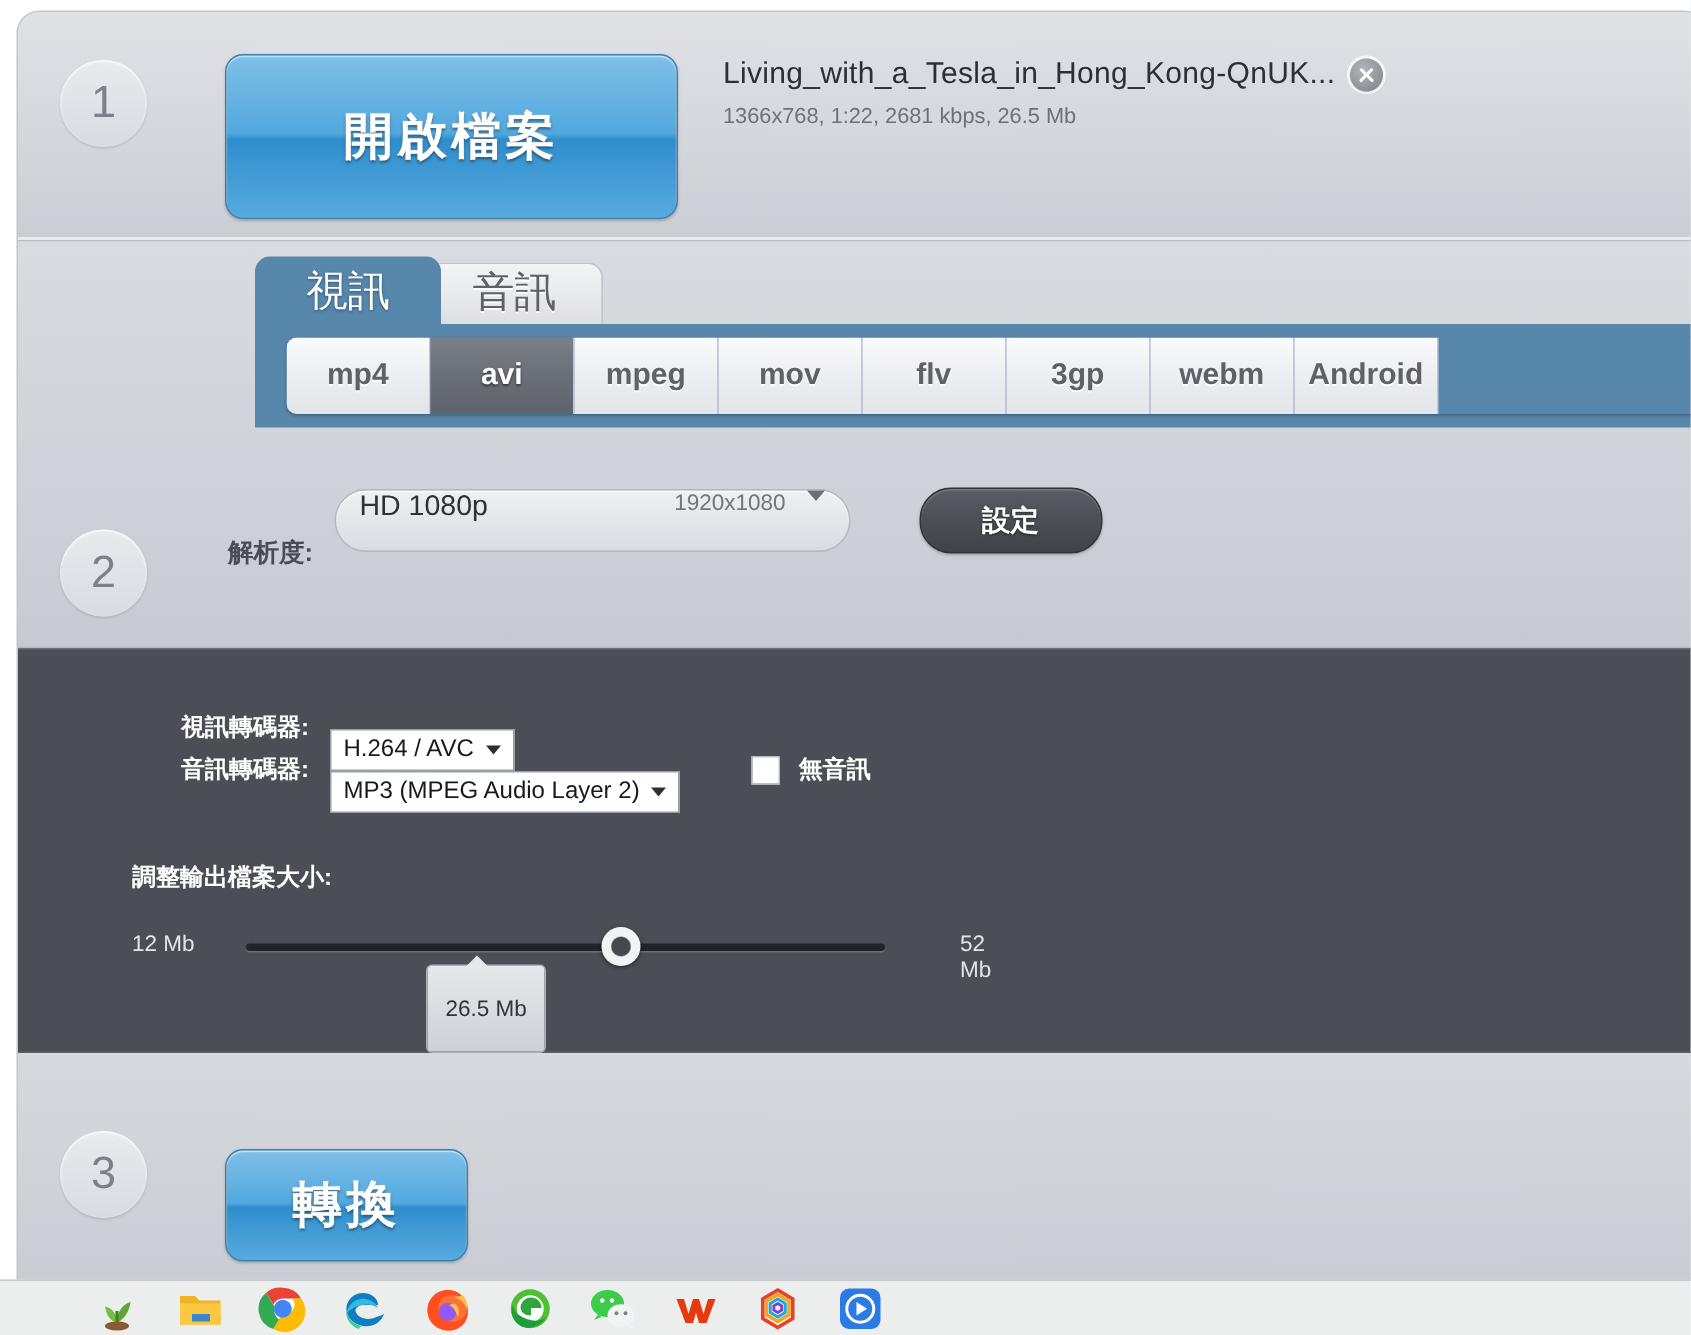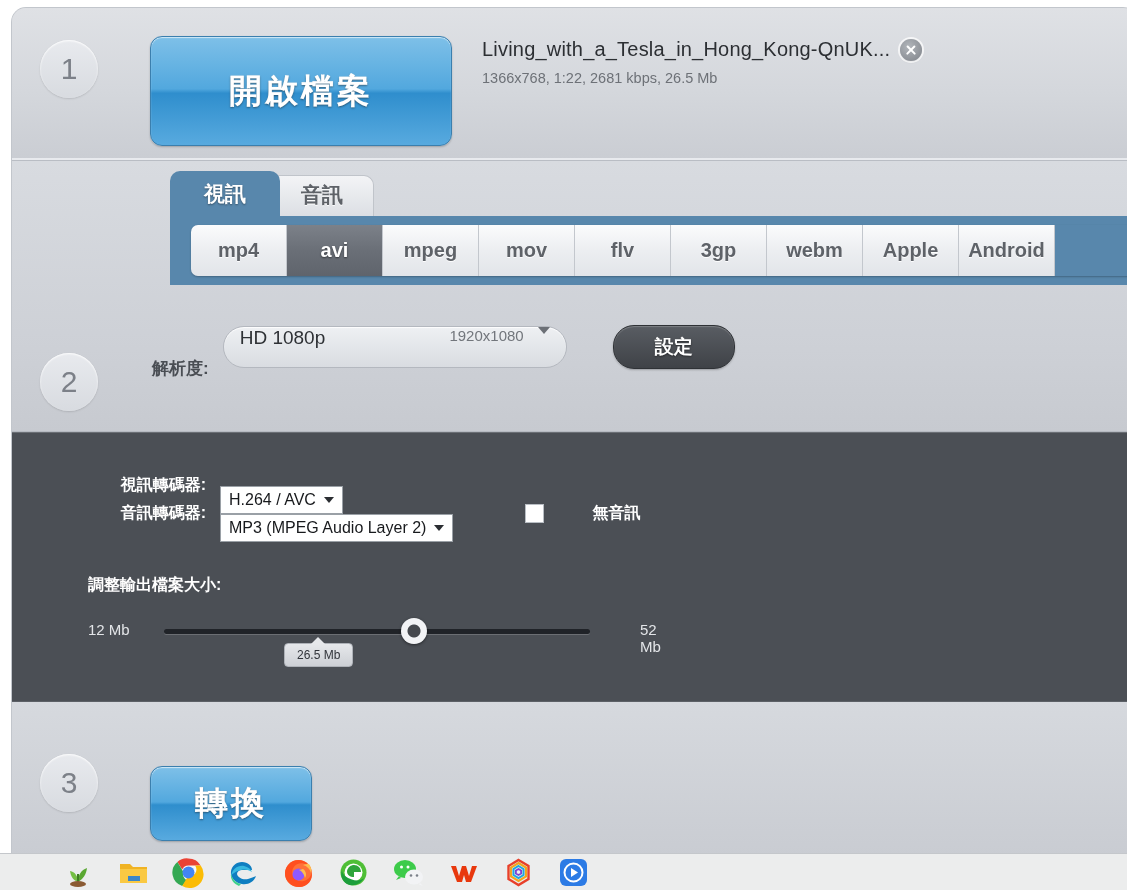--- a/index.html
+++ b/index.html
@@ -93,21 +93,21 @@
     background: linear-gradient(to bottom, #d8dbe0 0%, #cdd0d6 70%, #c7cad0 100%);
     border-bottom: 1px solid #b6bac1;
   }
 
   .tabrow { position: absolute; left: 158px; top: 10px; height: 45px; }
   .tab {
     display: inline-block;
     position: relative;
     height: 45px; line-height: 45px;
     padding: 0 30px;
-    font-size: 21px; font-weight: bold;
+    font-size: 28px; font-weight: normal;
     border-top-left-radius: 10px; border-top-right-radius: 10px;
     cursor: pointer;
     vertical-align: bottom;
     text-align: center;
   }
   .tab.active {
     background: #5887ac;
     color: #ffffff;
     text-shadow: 0 1px 2px rgba(0,0,0,.4);
     padding: 0 34px;
@@ -211,21 +211,21 @@
     cursor: pointer;
     white-space: nowrap;
     margin-top: 29px;
   }
   .codec-select::after {
     content: ""; position: absolute; right: 8px; top: 10px;
     width: 0; height: 0;
     border-left: 5px solid transparent; border-right: 5px solid transparent;
     border-top: 6px solid #2b2e32;
   }
-  .noaudio { display: flex; align-items: center; margin-left: 72px; gap: 36px; }
+  .noaudio { display: flex; align-items: center; margin-left: 48px; }
   .cbox {
     width: 17px; height: 17px; background: #ffffff;
     border: 1px solid #b9bec4; margin-right: 12px; cursor: pointer;
   }
   .noaudio-label { font-size: 16px; font-weight: bold; }
 
   .size-title { position: absolute; left: 76px; top: 142px; font-size: 16px; font-weight: bold; }
   .slider-wrap { position: absolute; left: 76px; top: 180px; width: 580px; }
   .smin, .smax { position: absolute; top: 8px; font-size: 15px; color: #e3e5e8; }
   .smin { left: 0; }
@@ -242,22 +242,22 @@
     width: 26px; height: 26px; border-radius: 50%;
     background: radial-gradient(circle at 50% 50%, #45484d 0 6px, #f2f3f5 7px 100%);
     box-shadow: 0 1px 3px rgba(0,0,0,.5);
     cursor: pointer;
   }
   .bubble {
     position: absolute; left: 196px; top: 30px;
     background: linear-gradient(to bottom, #e6e8eb, #cdd0d5);
     border: 1px solid #aeb2b8;
     border-radius: 4px;
-    color: #31343a; font-size: 12px;
-    padding: 4px 12px;
+    color: #31343a; font-size: 15px;
+    padding: 20px 12px;
   }
   .bubble::before {
     content: ""; position: absolute; left: 26px; top: -7px;
     width: 0; height: 0;
     border-left: 7px solid transparent; border-right: 7px solid transparent;
     border-bottom: 7px solid #e6e8eb;
   }
 
   
   .step3 {
@@ -311,21 +311,20 @@
 
       <div class="format-bar">
         <div class="format-strip">
           <div class="fmt">mp4</div>
           <div class="fmt selected">avi</div>
           <div class="fmt">mpeg</div>
           <div class="fmt">mov</div>
           <div class="fmt">flv</div>
           <div class="fmt">3gp</div>
           <div class="fmt">webm</div>
-          <div class="fmt">Apple</div>
           <div class="fmt">Android</div>
         </div>
       </div>
 
       <div class="res-row">
         <div class="res-label">解析度:</div>
         <div class="res-select">
           <span class="res-main">HD 1080p</span>
           <span class="res-sub">1920x1080</span>
           <span class="caret"></span>

